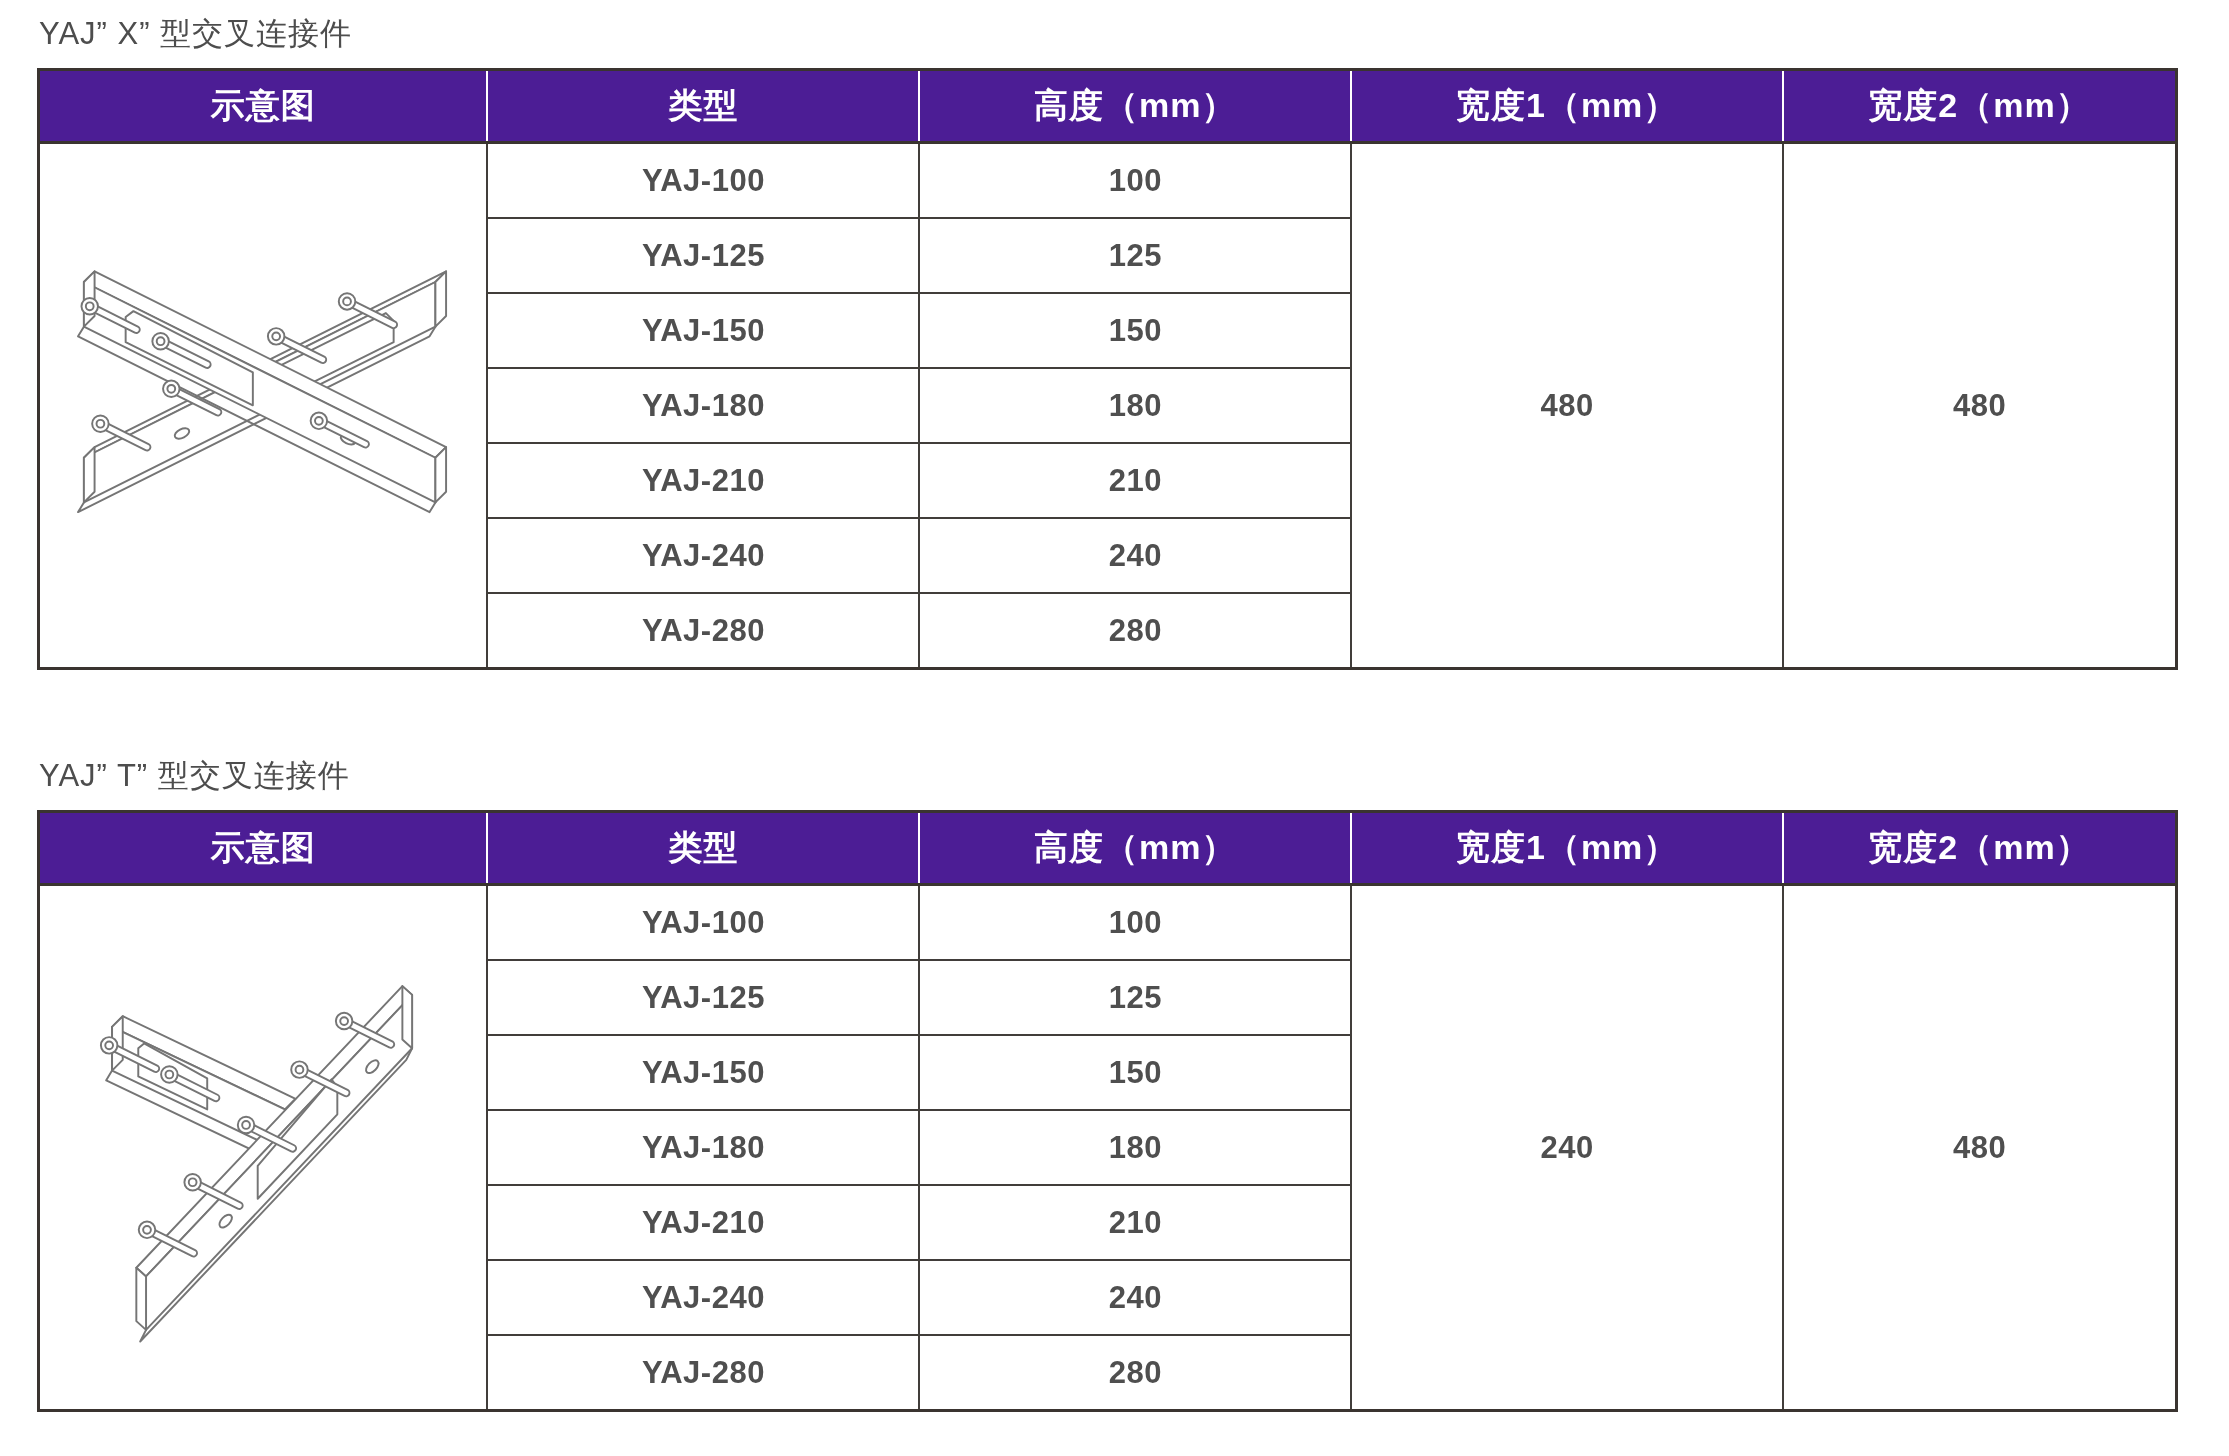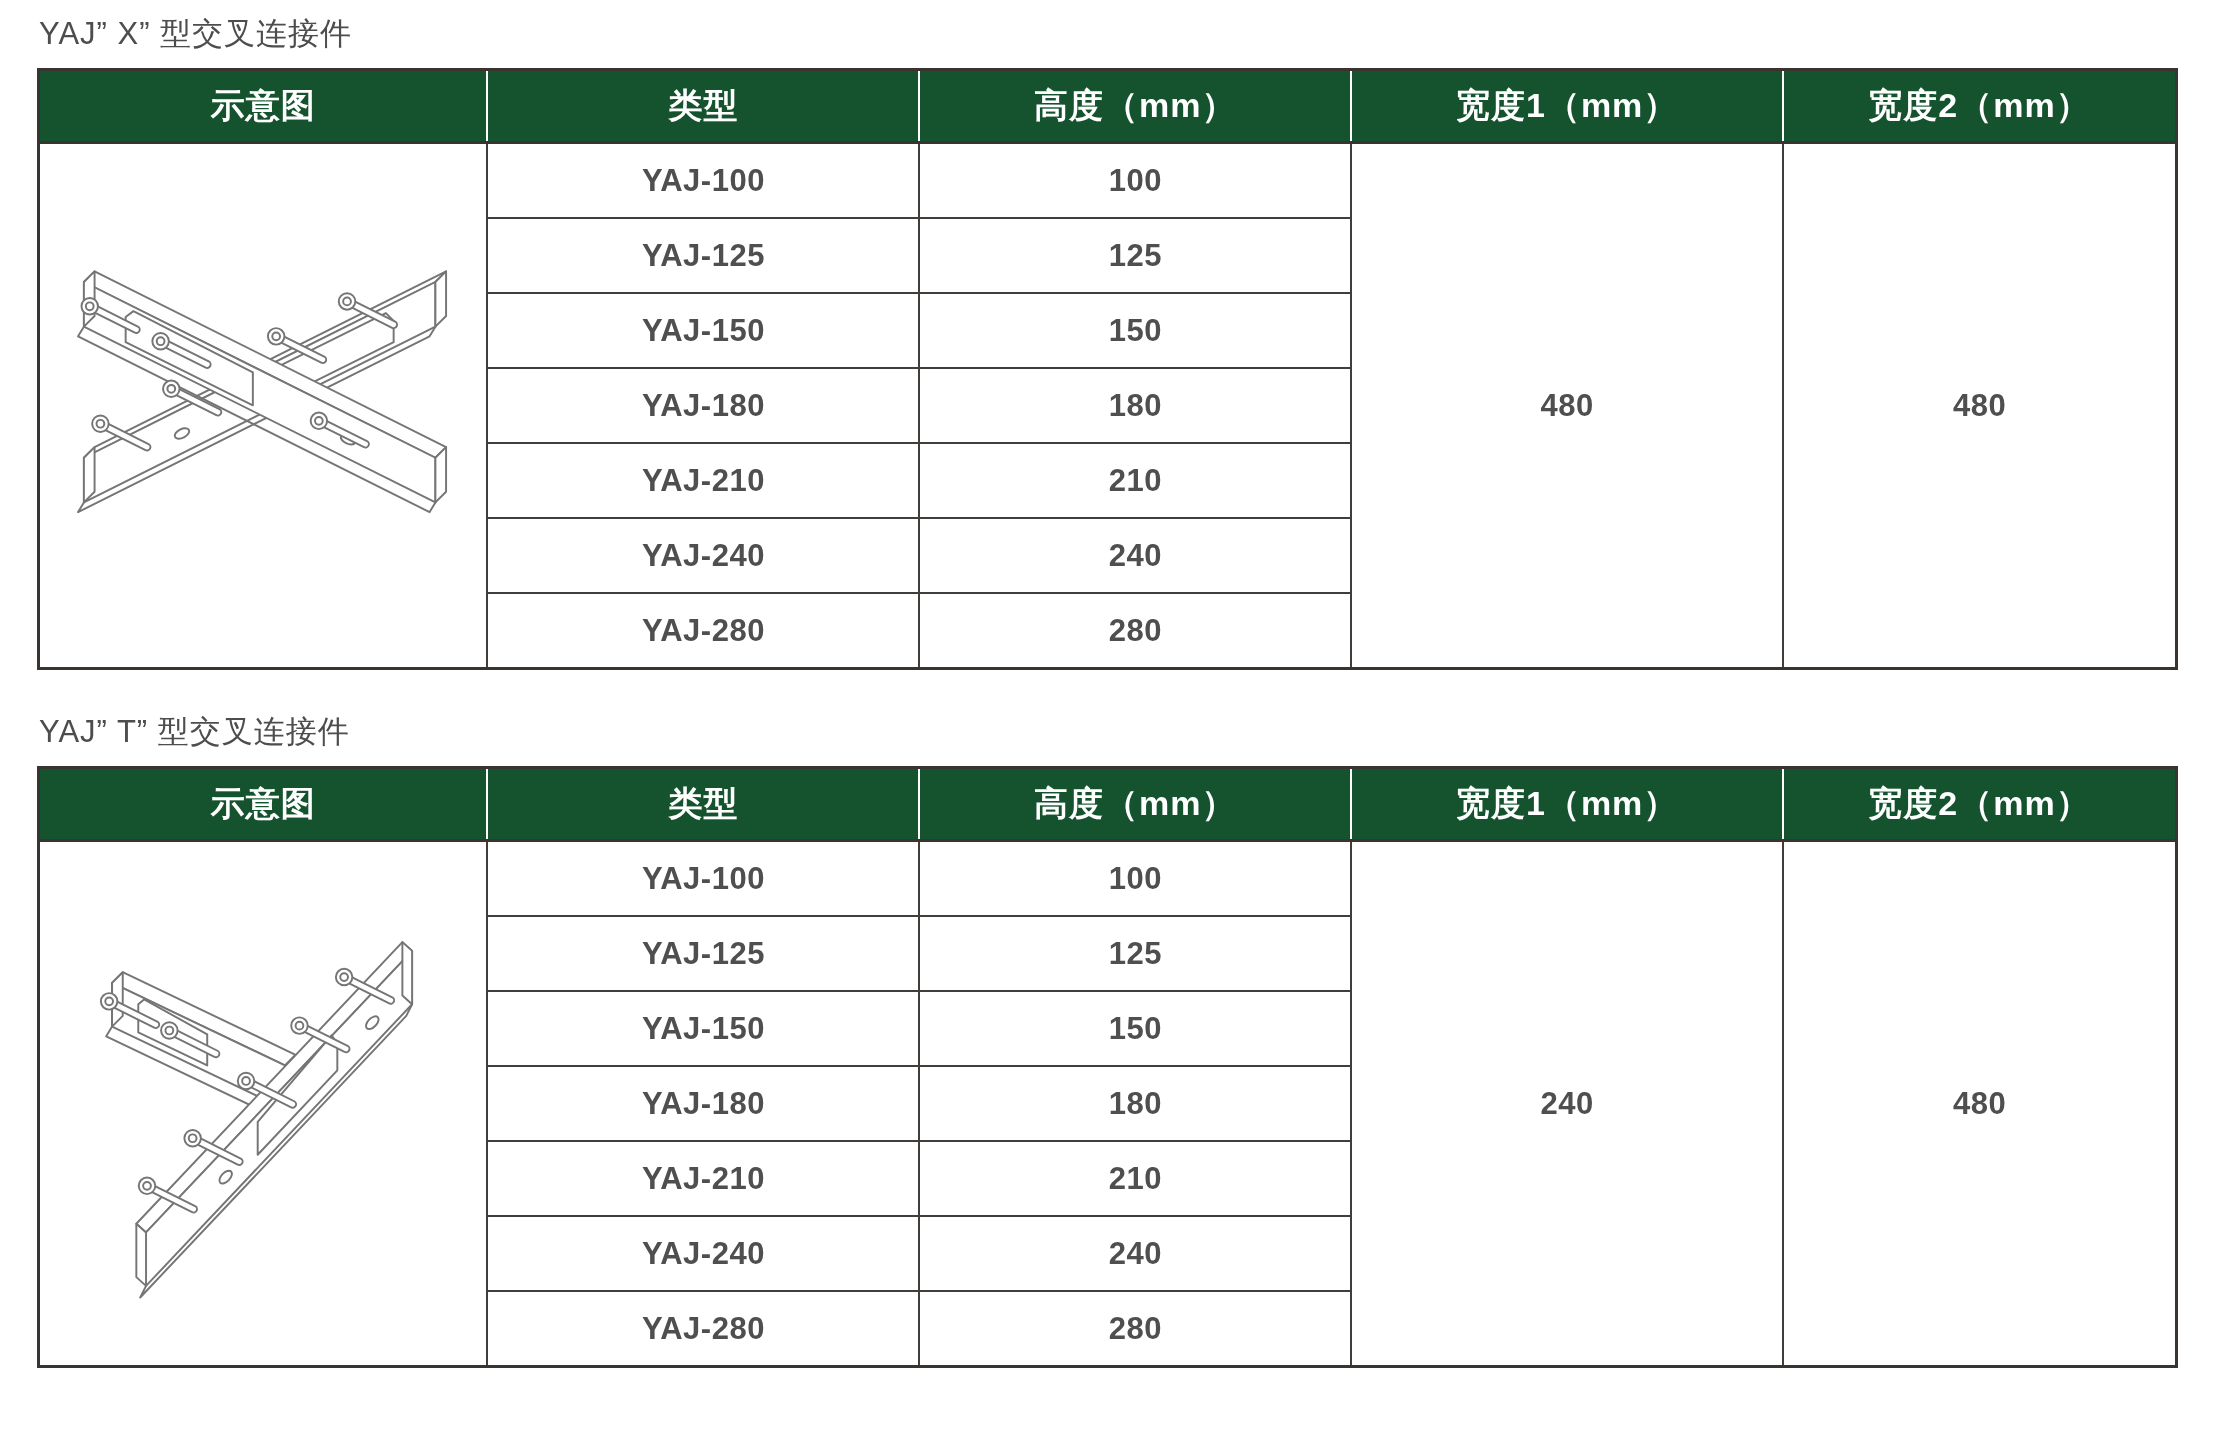--- a/index.html
+++ b/index.html
@@ -7,32 +7,32 @@
     width:2229px;height:1456px;box-sizing:border-box;
     padding:10px 51px 0 37px;
     font-family:"Liberation Sans","DejaVu Sans",sans-serif;
     color:#4F4F4F;
   }
   .section{width:2141px;}
   .section-title{
     font-size:31px;font-weight:500;color:#4D4D4D;
     letter-spacing:1px;margin:6px 0 16px 2px;line-height:36px;
   }
-  .section--second{margin-top:44px;}
+  .section--second{margin-top:88px;}
   table.spec{
     width:2141px;border-collapse:collapse;table-layout:fixed;
     border:3px solid #3A3430;
   }
   table.spec col.c1{width:21%;}
   table.spec col.c2{width:20.2%;}
   table.spec col.c3{width:20.2%;}
   table.spec col.c4{width:20.2%;}
   table.spec col.c5{width:18.4%;}
   table.spec th{
-    background:#14532d;color:#fff;font-size:34px;font-weight:bold;
+    background:#4c1d95;color:#fff;font-size:34px;font-weight:bold;
     height:70px;padding:0;text-align:center;vertical-align:middle;
     border-right:2px solid #fff;border-bottom:3px solid #3A3430;
     letter-spacing:1px;
   }
   table.spec th:last-child{border-right:none;}
   table.spec td{
     border:2px solid #413D3A;
     font-size:31px;color:#4F4F4F;text-align:center;vertical-align:middle;
     height:73px;padding:0;background:#fff;letter-spacing:0.5px;font-weight:bold;
   }

